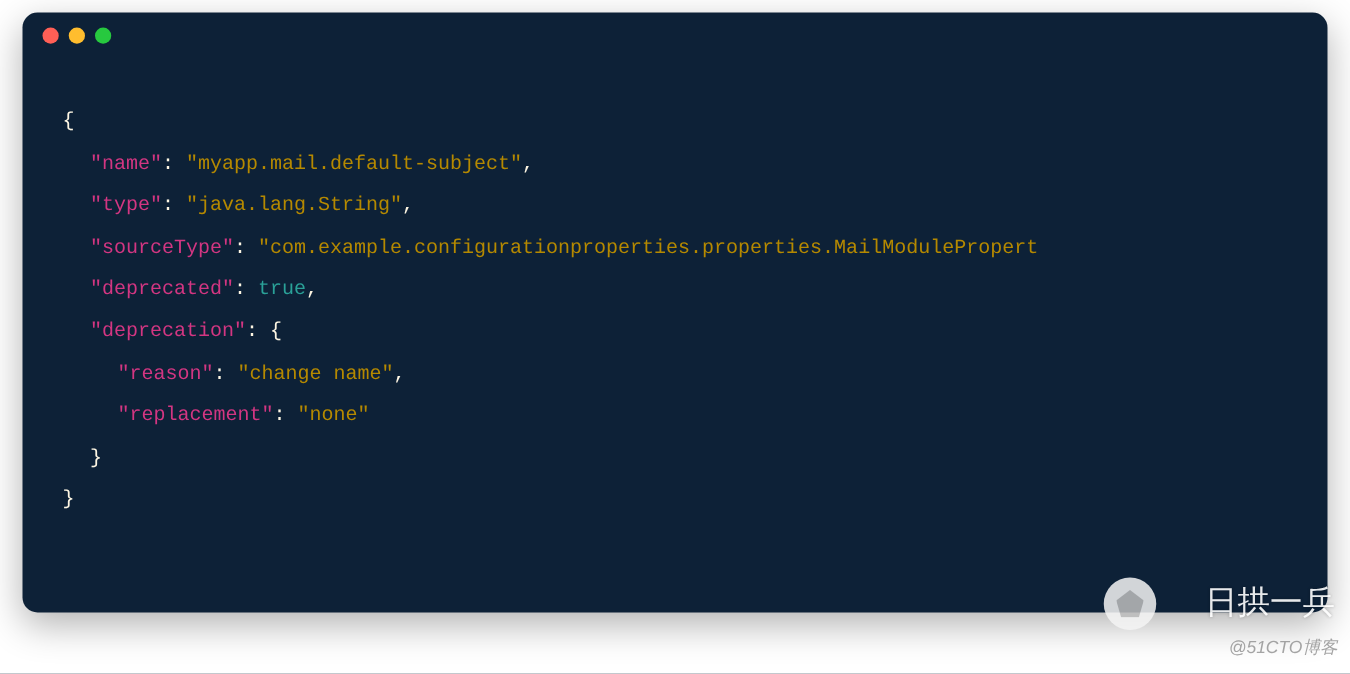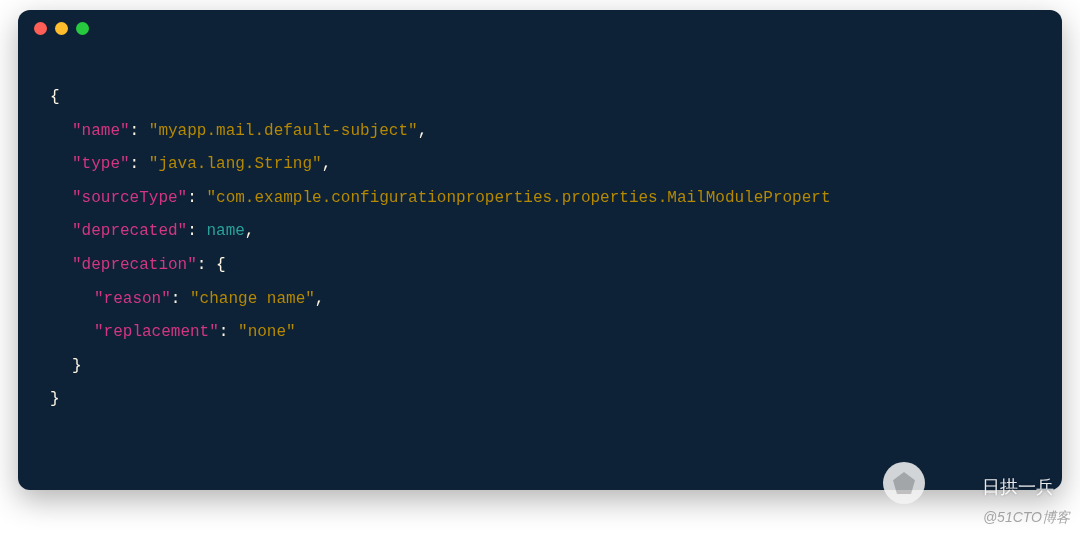--- a/index.html
+++ b/index.html
@@ -88,23 +88,23 @@
       content: "";
       width: 22px;
       height: 22px;
       background: #888;
       clip-path: polygon(50% 0%, 100% 38%, 82% 100%, 18% 100%, 0% 38%);
       opacity: 0.5;
     }
     
     .watermark-text {
       position: absolute;
-      right: 26px;
+      right: 12px;
       bottom: 40px;
-      font-size: 18px;
+      font-size: 26px;
       color: #ffffff;
       font-family: sans-serif;
       font-weight: 500;
       text-shadow: 0 0 3px rgba(0,0,0,0.3);
       opacity: 0.9;
     }
     
     .watermark-blog {
       position: absolute;
       right: 10px;
@@ -135,21 +135,21 @@
 
     <span class="line indent-1">
       <span class="key">"type"</span><span class="colon">: </span><span class="string">"java.lang.String"</span><span class="comma">,</span>
     </span>
 
     <span class="line indent-1">
       <span class="key">"sourceType"</span><span class="colon">: </span><span class="string">"com.example.configurationproperties.properties.MailModulePropert</span>
     </span>
 
     <span class="line indent-1">
-      <span class="key">"deprecated"</span><span class="colon">: </span><span class="bool">name</span><span class="comma">,</span>
+      <span class="key">"deprecated"</span><span class="colon">: </span><span class="bool">true</span><span class="comma">,</span>
     </span>
 
     <span class="line indent-1">
       <span class="key">"deprecation"</span><span class="colon">: {</span>
     </span>
 
     <span class="line indent-2">
       <span class="key">"reason"</span><span class="colon">: </span><span class="string">"change name"</span><span class="comma">,</span>
     </span>
 

